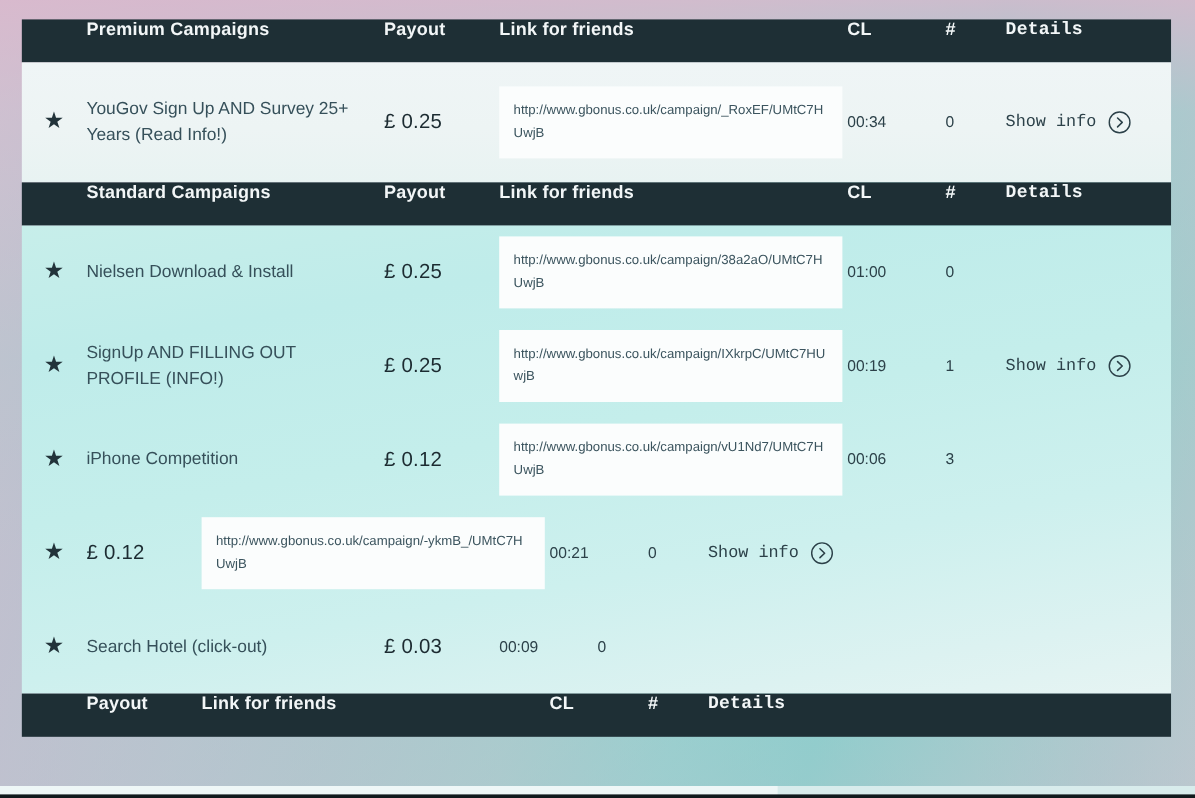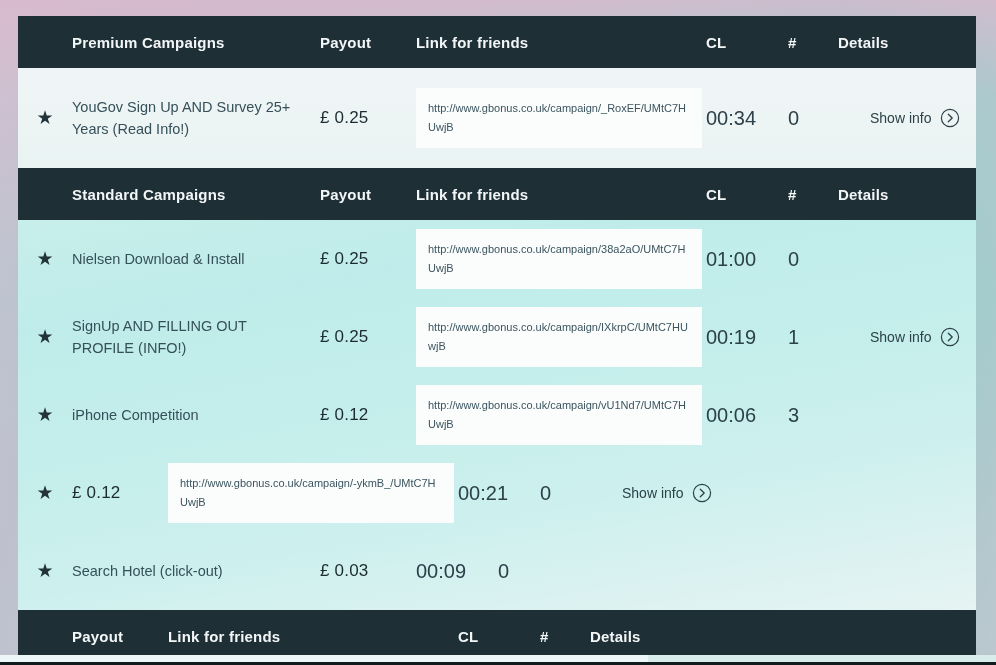--- a/index.html
+++ b/index.html
@@ -47,37 +47,36 @@
     left: 18px;
     top: 16px;
     width: 958px;
     height: 640px;
     overflow: hidden;
   }
 
   
   .hdr {
     display: flex;
-    align-items: center;
-    height: 52px;
+    height: 36px;
     background: #1e2f35;
     color: #f2f6f7;
     font-size: 15px;
     font-weight: bold;
     letter-spacing: 0.2px;
   }
 
   
   .c-star   { width: 54px;  flex: 0 0 54px; text-align: center; }
   .c-name   { width: 248px; flex: 0 0 248px; padding-right: 10px; }
   .c-payout { width: 96px;  flex: 0 0 96px; }
   .c-link   { width: 290px; flex: 0 0 290px; }
   .c-cl     { width: 82px;  flex: 0 0 82px; }
   .c-num    { width: 50px;  flex: 0 0 50px; }
-  .c-det    { width: 130px; flex: 0 0 130px; }
+  .c-det    { width: 130px; flex: 0 0 130px; font-family: Liberation Mono, monospace; }
 
   
   .row {
     display: flex;
     align-items: center;
     color: #2b3f47;
   }
 
   .row.premium {
     height: 100px;
@@ -124,32 +123,31 @@
     width: 286px;
     background: #fbfdfd;
     padding: 11px 12px;
     font-size: 11px;
     line-height: 19px;
     color: #3b545e;
     word-break: break-all;
   }
 
   .cl, .num {
-    font-size: 20px;
+    font-size: 13px;
     color: #2c4149;
   }
 
   .details {
     display: inline-flex;
     align-items: center;
     gap: 9px;
     font-size: 14px;
     color: #2c4149;
     cursor: pointer;
-    margin-left: 32px;
   }
 
   .chev-circle {
     width: 20px;
     height: 20px;
     flex: 0 0 20px;
     display: inline-block;
   }
 
   .empty-details { visibility: hidden; }

